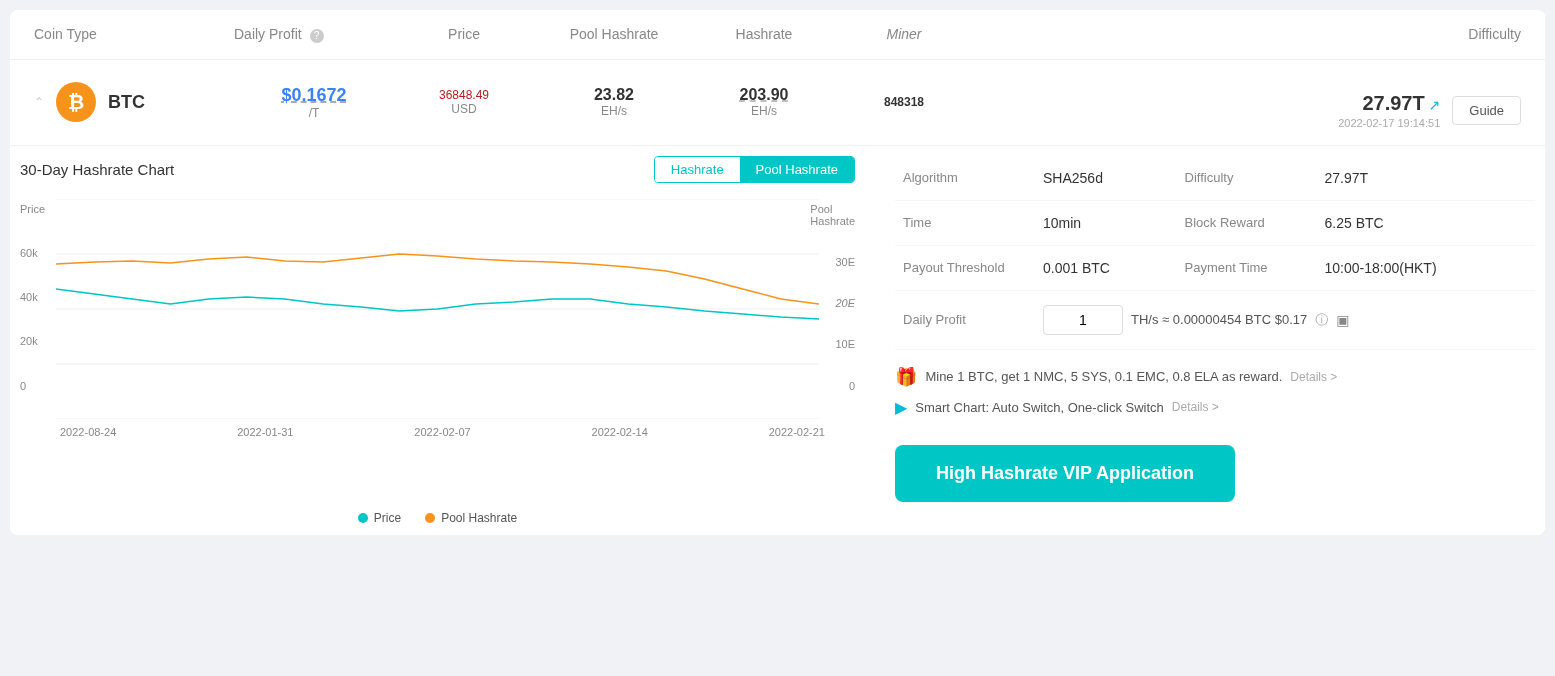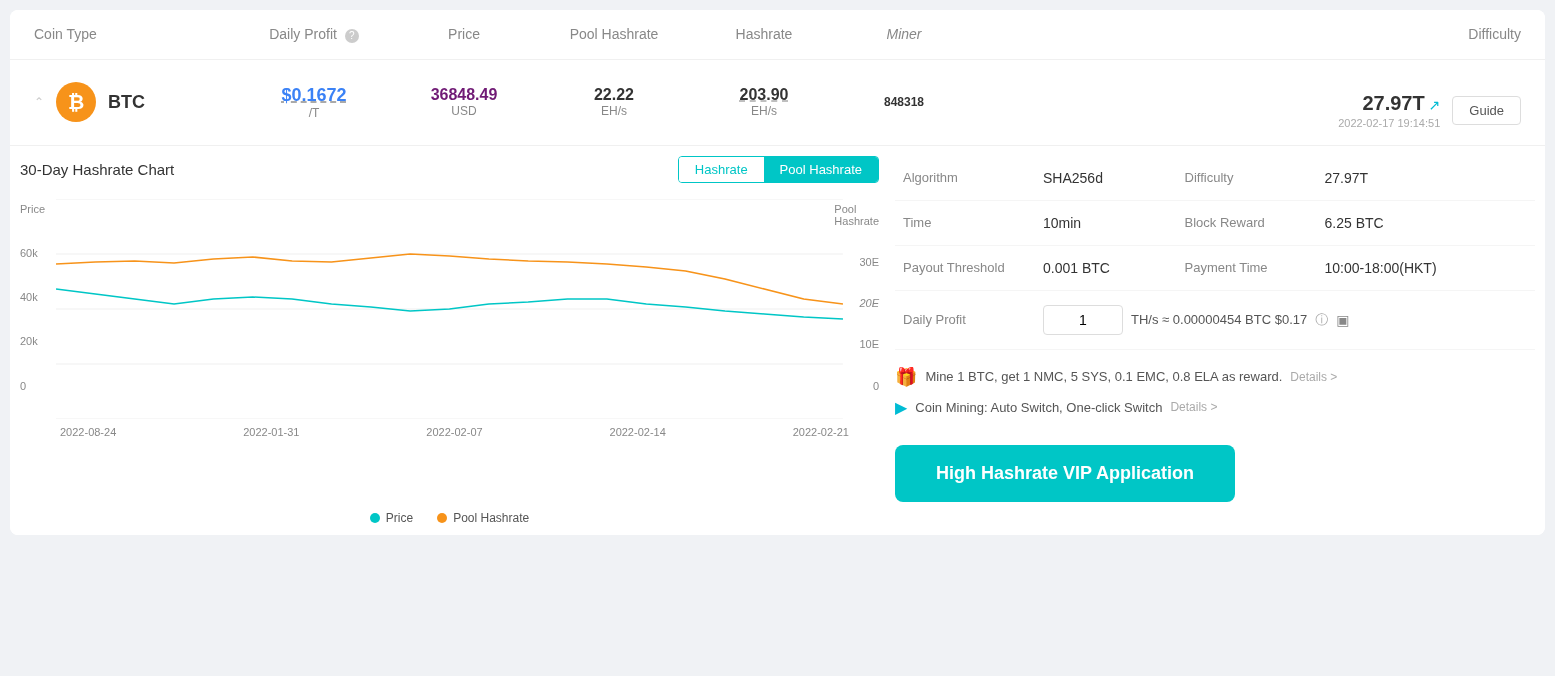--- a/index.html
+++ b/index.html
@@ -9,21 +9,21 @@
     
     
     .header-row {
       display: flex; align-items: center;
       padding: 16px 24px;
       border-bottom: 1px solid #f0f0f0;
       background: #fff;
       color: #888; font-size: 14px;
     }
     .header-row .col-coin { flex: 0 0 200px; }
-    .header-row .col-profit { flex: 0 0 160px; text-align: center; }
+    .header-row .col-profit { flex: 0 0 160px; }
     .header-row .col-price { flex: 0 0 140px; text-align: center; }
     .header-row .col-pool-hashrate { flex: 0 0 160px; text-align: center; }
     .header-row .col-hashrate { flex: 0 0 140px; text-align: center; }
     .header-row .col-miner { flex: 0 0 140px; text-align: center; font-style: italic; }
     .header-row .col-difficulty { flex: 1; text-align: right; }
     
     .help-icon {
       display: inline-flex; align-items: center; justify-content: center;
       width: 14px; height: 14px; border-radius: 50%;
       background: #ccc; color: #fff; font-size: 10px; margin-left: 4px; cursor: pointer;
@@ -47,37 +47,37 @@
     .btc-icon {
       width: 40px; height: 40px; border-radius: 50%;
       background: #f7931a; display: flex; align-items: center; justify-content: center;
       color: #fff; font-size: 20px; font-weight: bold;
     }
     .coin-name { font-size: 18px; font-weight: 600; color: #333; }
     .chevron-icon { color: #ccc; font-size: 12px; cursor: pointer; }
 
     .profit-value { font-size: 18px; font-weight: 600; color: #3b82f6; text-decoration: underline; text-decoration-style: dashed; text-decoration-color: #aaa; }
     .profit-unit { font-size: 12px; color: #888; }
-    .price-value { font-size: 16px; font-weight: 700; color: #701a75; }
+    .price-value { font-size: 12px; font-weight: 400; color: #b91c1c; }
     .price-unit { font-size: 12px; color: #888; }
     .hashrate-value { font-size: 16px; font-weight: 600; color: #333; }
     .hashrate-unit { font-size: 12px; color: #888; }
     .miner-value { font-size: 12px; font-weight: 600; color: #333; }
     .difficulty-value { font-size: 20px; font-weight: 700; color: #333; }
     .difficulty-arrow { color: #00bcd4; font-size: 14px; }
     .difficulty-time { font-size: 11px; color: #aaa; margin-top: 2px; }
     .guide-btn {
       padding: 6px 16px; border: 1px solid #ddd; border-radius: 4px;
       background: #fff; color: #555; cursor: pointer; font-size: 13px;
     }
 
     
     .bottom-section {
       display: flex; padding: 10px;
-      gap: 16px; background: #fff;
+      gap: 40px; background: #fff;
     }
 
     
     .chart-section { flex: 1; min-width: 0; }
     .chart-header { display: flex; align-items: center; justify-content: space-between; margin-bottom: 16px; }
     .chart-title { font-size: 15px; font-weight: 500; color: #333; }
     .chart-toggle { display: flex; border: 1px solid #00c6c6; border-radius: 4px; overflow: hidden; }
     .chart-toggle-btn {
       padding: 5px 16px; font-size: 13px; cursor: pointer; border: none; background: #fff; color: #00c6c6;
     }
@@ -166,21 +166,21 @@
     </div>
     <div class="col-profit">
       <div class="profit-value underline-dashed">$0.1672</div>
       <div class="profit-unit">/T</div>
     </div>
     <div class="col-price">
       <div class="price-value">36848.49</div>
       <div class="price-unit">USD</div>
     </div>
     <div class="col-pool-hashrate">
-      <div class="hashrate-value">22.22</div>
+      <div class="hashrate-value">23.82</div>
       <div class="hashrate-unit">EH/s</div>
     </div>
     <div class="col-hashrate">
       <div class="hashrate-value underline-dashed">203.90</div>
       <div class="hashrate-unit">EH/s</div>
     </div>
     <div class="col-miner">
       <div class="miner-value">848318</div>
     </div>
     <div class="col-difficulty">
@@ -302,21 +302,21 @@
         </table>
 
       <div class="promo-box">
         <div class="promo-item">
           <span class="promo-icon gift-icon-orange">🎁</span>
           <span class="promo-text">Mine 1 BTC, get 1 NMC, 5 SYS, 0.1 EMC, 0.8 ELA as reward.</span>
           <span class="details-link">Details &gt;</span>
         </div>
         <div class="promo-item">
           <span class="smart-icon">▶</span>
-          <span class="smart-text">Coin Mining: Auto Switch, One-click Switch</span>
+          <span class="smart-text">Smart Chart: Auto Switch, One-click Switch</span>
           <span class="details-link">Details &gt;</span>
         </div>
       </div>
 
       <button class="vip-btn">High Hashrate VIP Application</button>
     </div>
 
   </div>
 </div>
 

